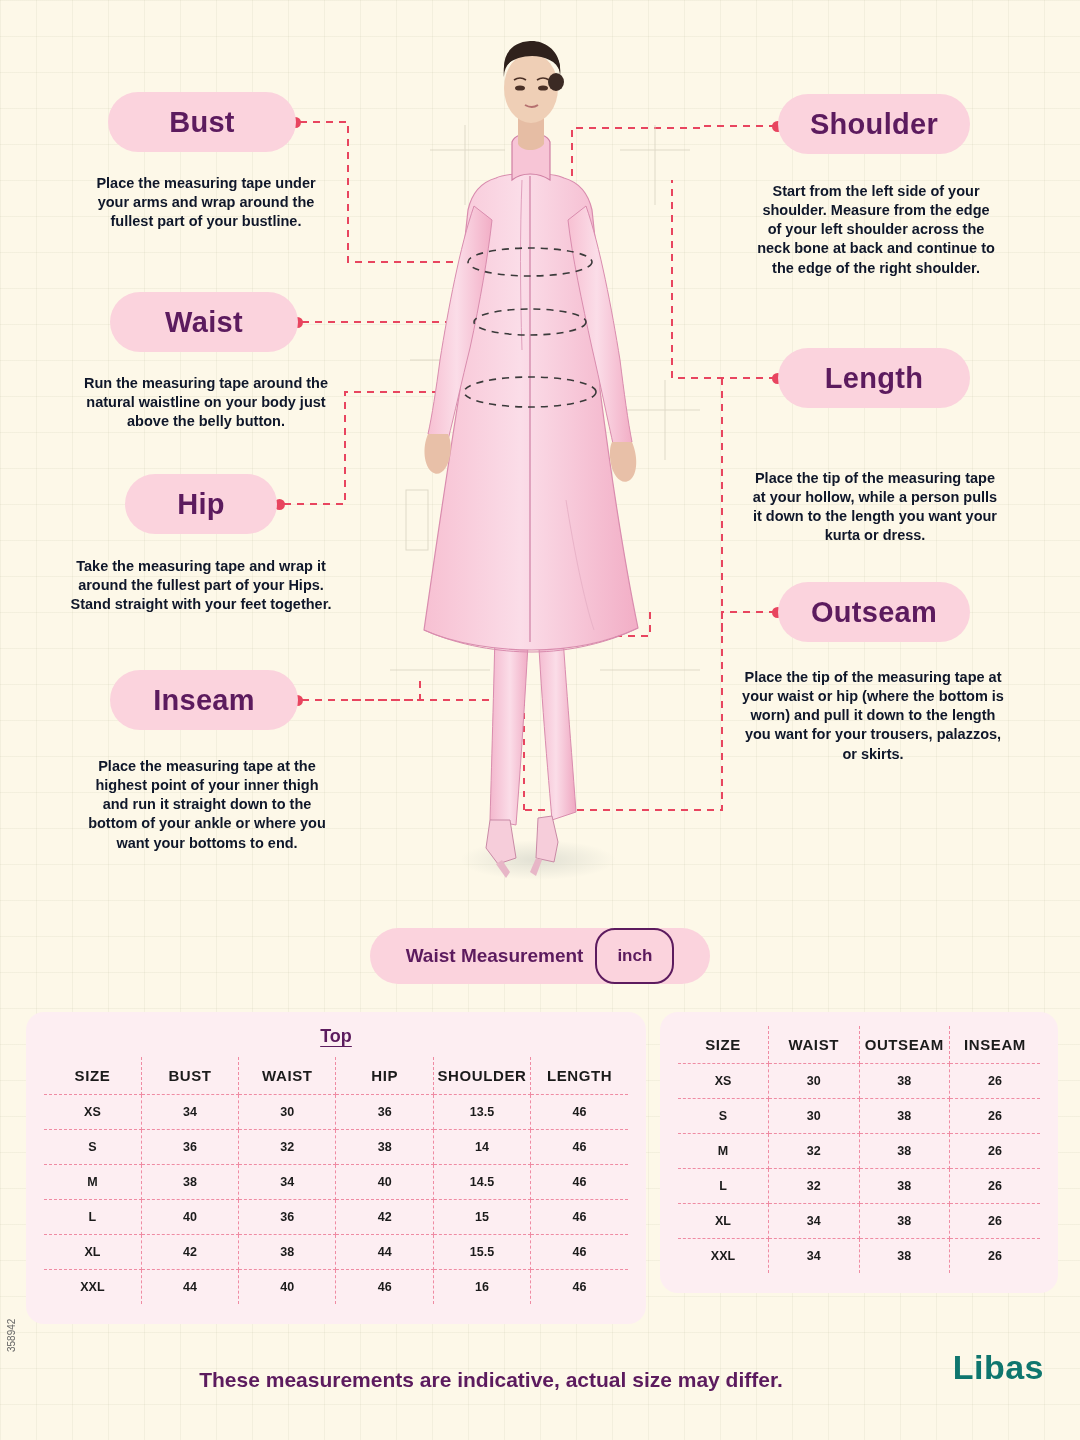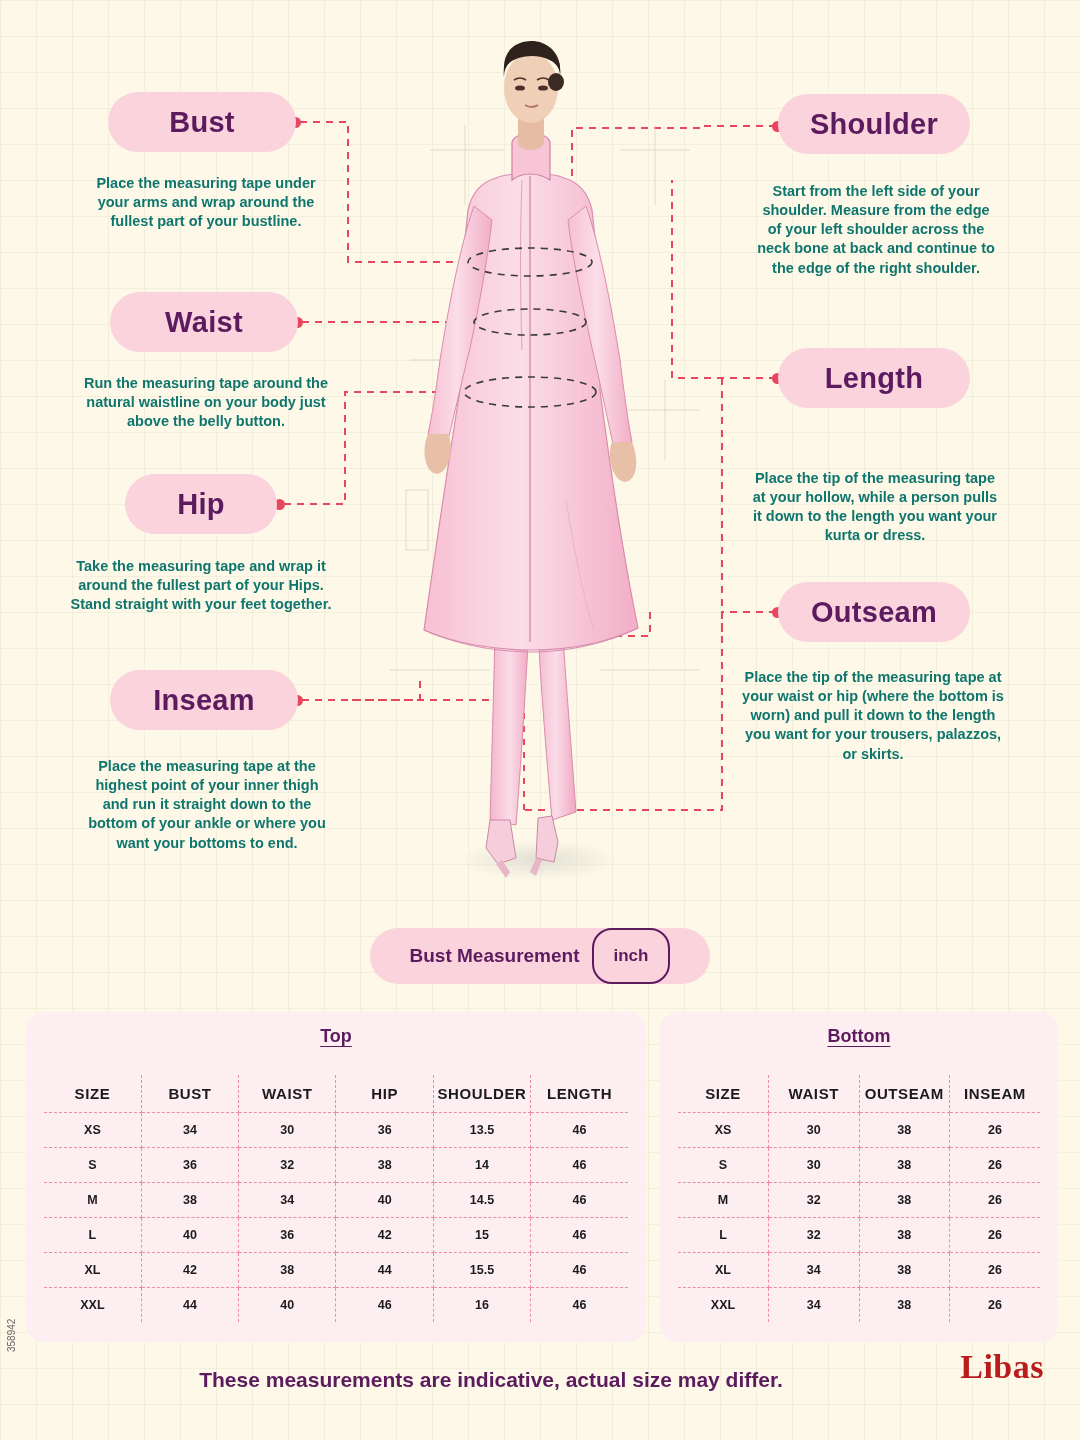--- a/index.html
+++ b/index.html
@@ -44,21 +44,21 @@
   .pill-waist    { left: 110px; top: 292px; width: 188px; height: 60px; font-size: 29px; }
   .pill-hip      { left: 125px; top: 474px; width: 152px; height: 60px; font-size: 29px; }
   .pill-inseam   { left: 110px; top: 670px; width: 188px; height: 60px; font-size: 29px; }
   .pill-shoulder { left: 778px; top: 94px;  width: 192px; height: 60px; font-size: 29px; }
   .pill-length   { left: 778px; top: 348px; width: 192px; height: 60px; font-size: 29px; }
   .pill-outseam  { left: 778px; top: 582px; width: 192px; height: 60px; font-size: 29px; }
 
   
   .desc {
     position: absolute;
-    color: #0f766e;
+    color: #0f172a;
     font-size: 14.5px;
     line-height: 1.32;
     text-align: center;
     font-weight: 600;
   }
   .desc-bust     { left: 95px;  top: 174px; width: 222px; }
   .desc-waist    { left: 80px;  top: 374px; width: 252px; }
   .desc-hip      { left: 70px;  top: 557px; width: 262px; }
   .desc-inseam   { left: 82px;  top: 757px; width: 250px; }
   .desc-shoulder { left: 756px; top: 182px; width: 240px; }
@@ -130,21 +130,21 @@
   }
   .card-top    { left: 26px;  top: 1012px; width: 620px; }
   .card-bottom { left: 660px; top: 1012px; width: 398px; }
   .card-title {
     text-align: center;
     color: #5c1b5e;
     font-size: 18px;
     font-weight: bold;
     text-decoration: underline;
     text-underline-offset: 4px;
-    margin-bottom: 28px;
+    margin-bottom: 10px;
   }
   table {
     border-collapse: collapse;
     width: 100%;
     table-layout: fixed;
   }
   th, td {
     border: 1px dashed #ef8ba3;
     text-align: center;
     font-size: 12.5px;
@@ -170,24 +170,24 @@
     width: 982px;
     text-align: center;
     color: #5c1b5e;
     font-size: 21px;
     font-weight: bold;
   }
   .brand {
     position: absolute;
     right: 36px;
     top: 1348px;
-    color: #b91c1c;
+    color: #0f766e;
     font-size: 34px;
     font-weight: bold;
-    font-family: Liberation Serif, serif;
+    font-family: Liberation Sans, sans-serif;
     letter-spacing: .5px;
   }
   .side-code {
     position: absolute;
     left: 6px;
     top: 1352px;
     font-size: 10px;
     color: #666;
     transform: rotate(-90deg);
     transform-origin: left top;
@@ -326,21 +326,21 @@
 
   <div class="desc desc-bust">Place the measuring tape under your arms and wrap around the fullest part of your bustline.</div>
   <div class="desc desc-hip">Take the measuring tape and wrap it around the fullest part of your Hips. Stand straight with your feet together.</div>
   <div class="desc desc-waist">Run the measuring tape around the natural waistline on your body just above the belly button.</div>
   <div class="desc desc-inseam">Place the measuring tape at the highest point of your inner thigh and run it straight down to the bottom of your ankle or where you want your bottoms to end.</div>
   <div class="desc desc-shoulder">Start from the left side of your shoulder. Measure from the edge of your left shoulder across the neck bone at back and continue to the edge of the right shoulder.</div>
   <div class="desc desc-length">Place the tip of the measuring tape at your hollow, while a person pulls it down to the length you want your kurta or dress.</div>
   <div class="desc desc-outseam">Place the tip of the measuring tape at your waist or hip (where the bottom is worn) and pull it down to the length you want for your trousers, palazzos, or skirts.</div>
 
   <div class="bm-bar">
-    <span class="bm-label">Bust Measurement</span>
+    <span class="bm-label">Waist Measurement</span>
     <span class="bm-unit">inch</span>
   </div>
 
   <div class="table-card card-top">
     <div class="card-title">Top</div>
     <table>
       <thead>
         <tr>
           <th>SIZE</th>
           <th>BUST</th>
@@ -397,21 +397,20 @@
           <td>40</td>
           <td>46</td>
           <td>16</td>
           <td>46</td>
         </tr>
       </tbody>
     </table>
   </div>
 
   <div class="table-card card-bottom">
-    <div class="card-title">Bottom</div>
     <table>
       <thead>
         <tr>
           <th>SIZE</th>
           <th>WAIST</th>
           <th>OUTSEAM</th>
           <th>INSEAM</th>
         </tr>
       </thead>
       <tbody>

